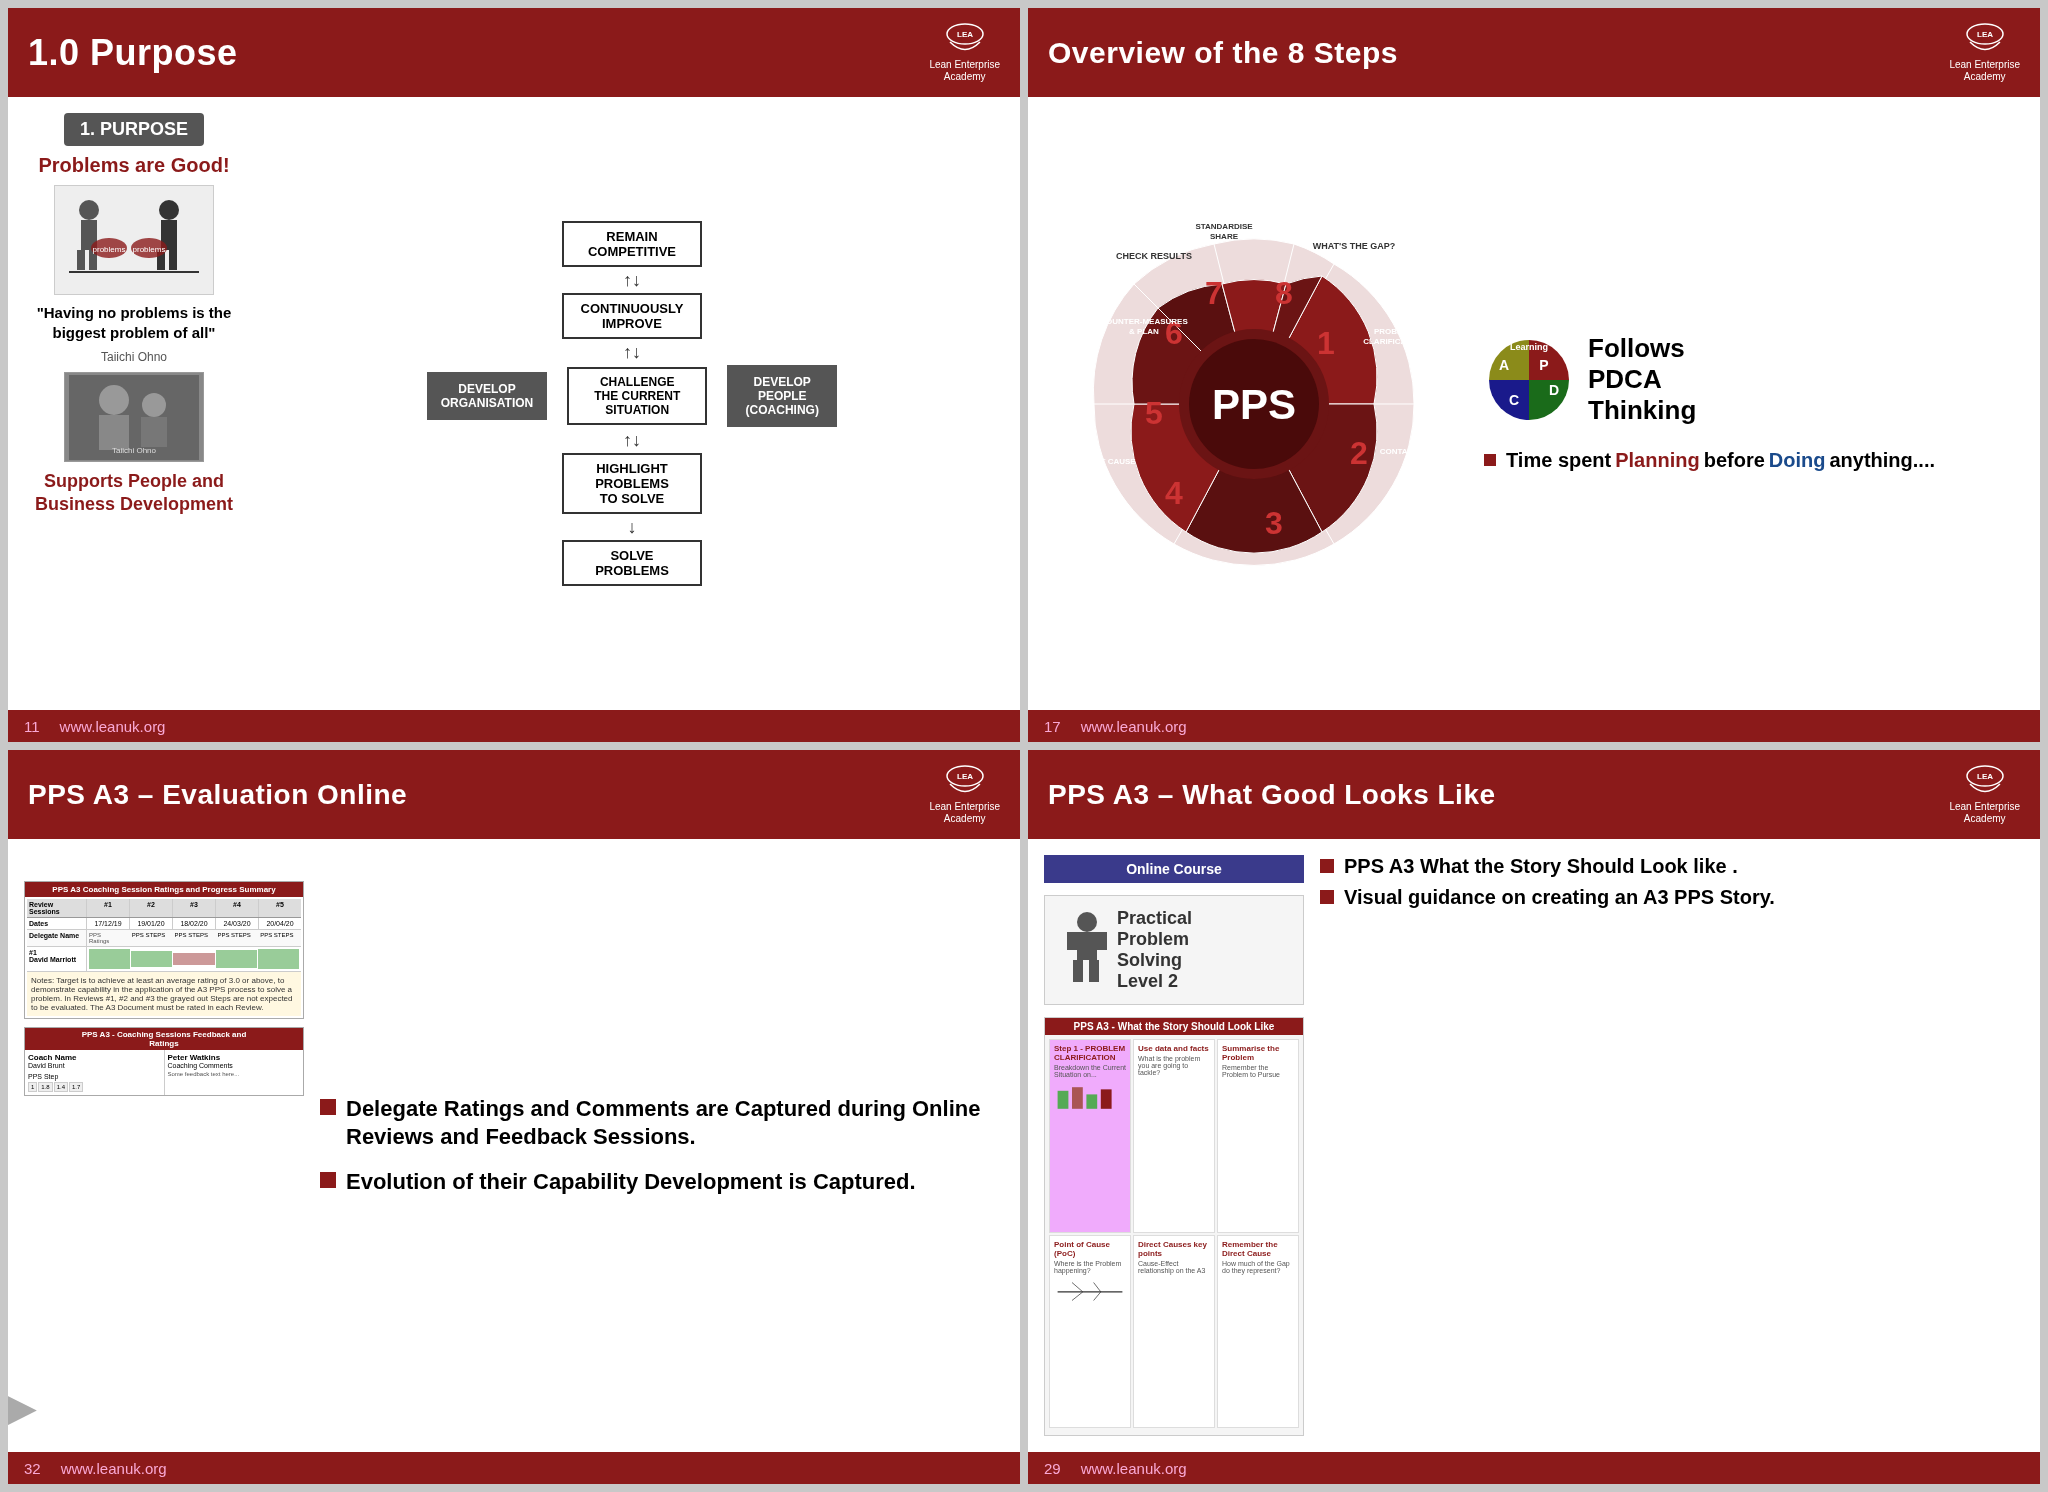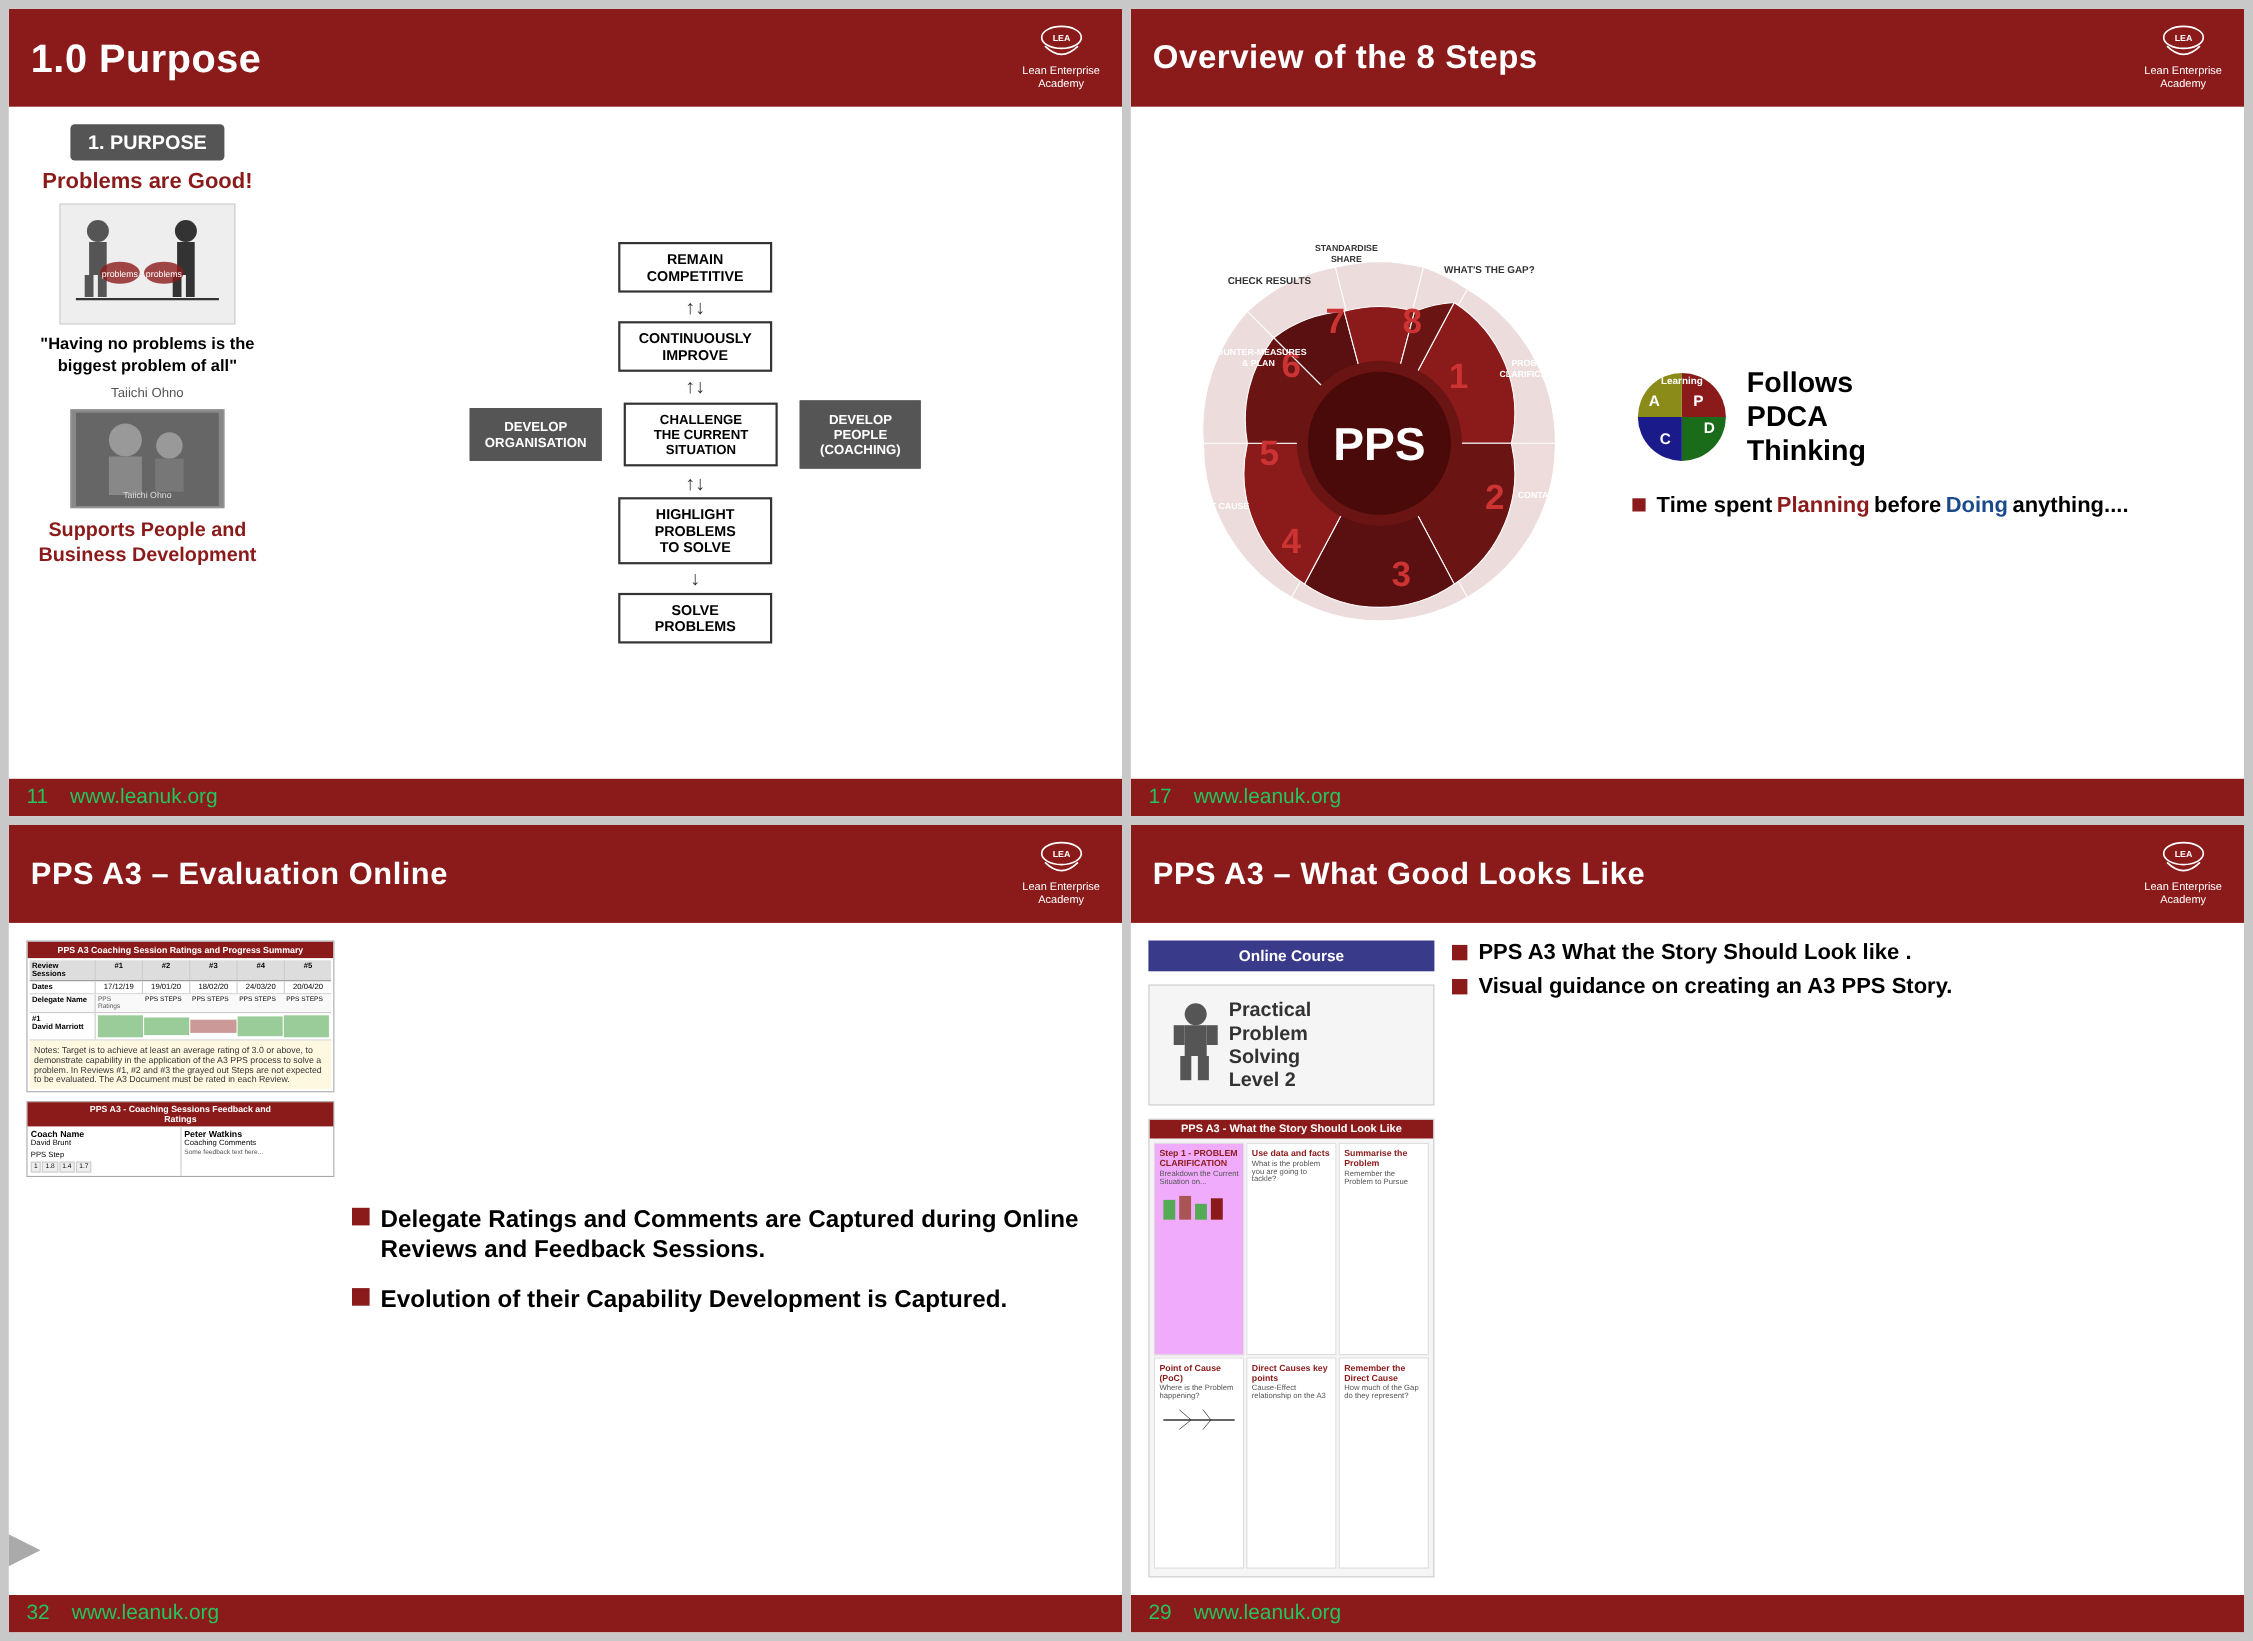--- a/index.html
+++ b/index.html
@@ -36,23 +36,23 @@
 
     .slide-header h1 {
       font-size: 36px;
       font-weight: 900;
       color: white;
       letter-spacing: 0.5px;
     }
 
     .slide-footer {
       background: #8B1A1A;
-      color: #22c55e;
+      color: #f9a8d4;
       padding: 6px 16px;
-      font-size: 19px;
+      font-size: 15px;
       display: flex;
       align-items: center;
       gap: 20px;
       min-height: 32px;
       margin-top: auto;
     }
 
     .slide-content {
       flex: 1;
       padding: 16px;
@@ -257,20 +257,21 @@
       display: flex;
       gap: 16px;
       height: 100%;
     }
 
     .eval-left {
       flex: 0 0 280px;
       display: flex;
       flex-direction: column;
       gap: 8px;
+      margin-top: 26px;
     }
 
     .table-mini {
       background: white;
       border: 1px solid #aaa;
       font-size: 7px;
       width: 100%;
       overflow: hidden;
     }
 

